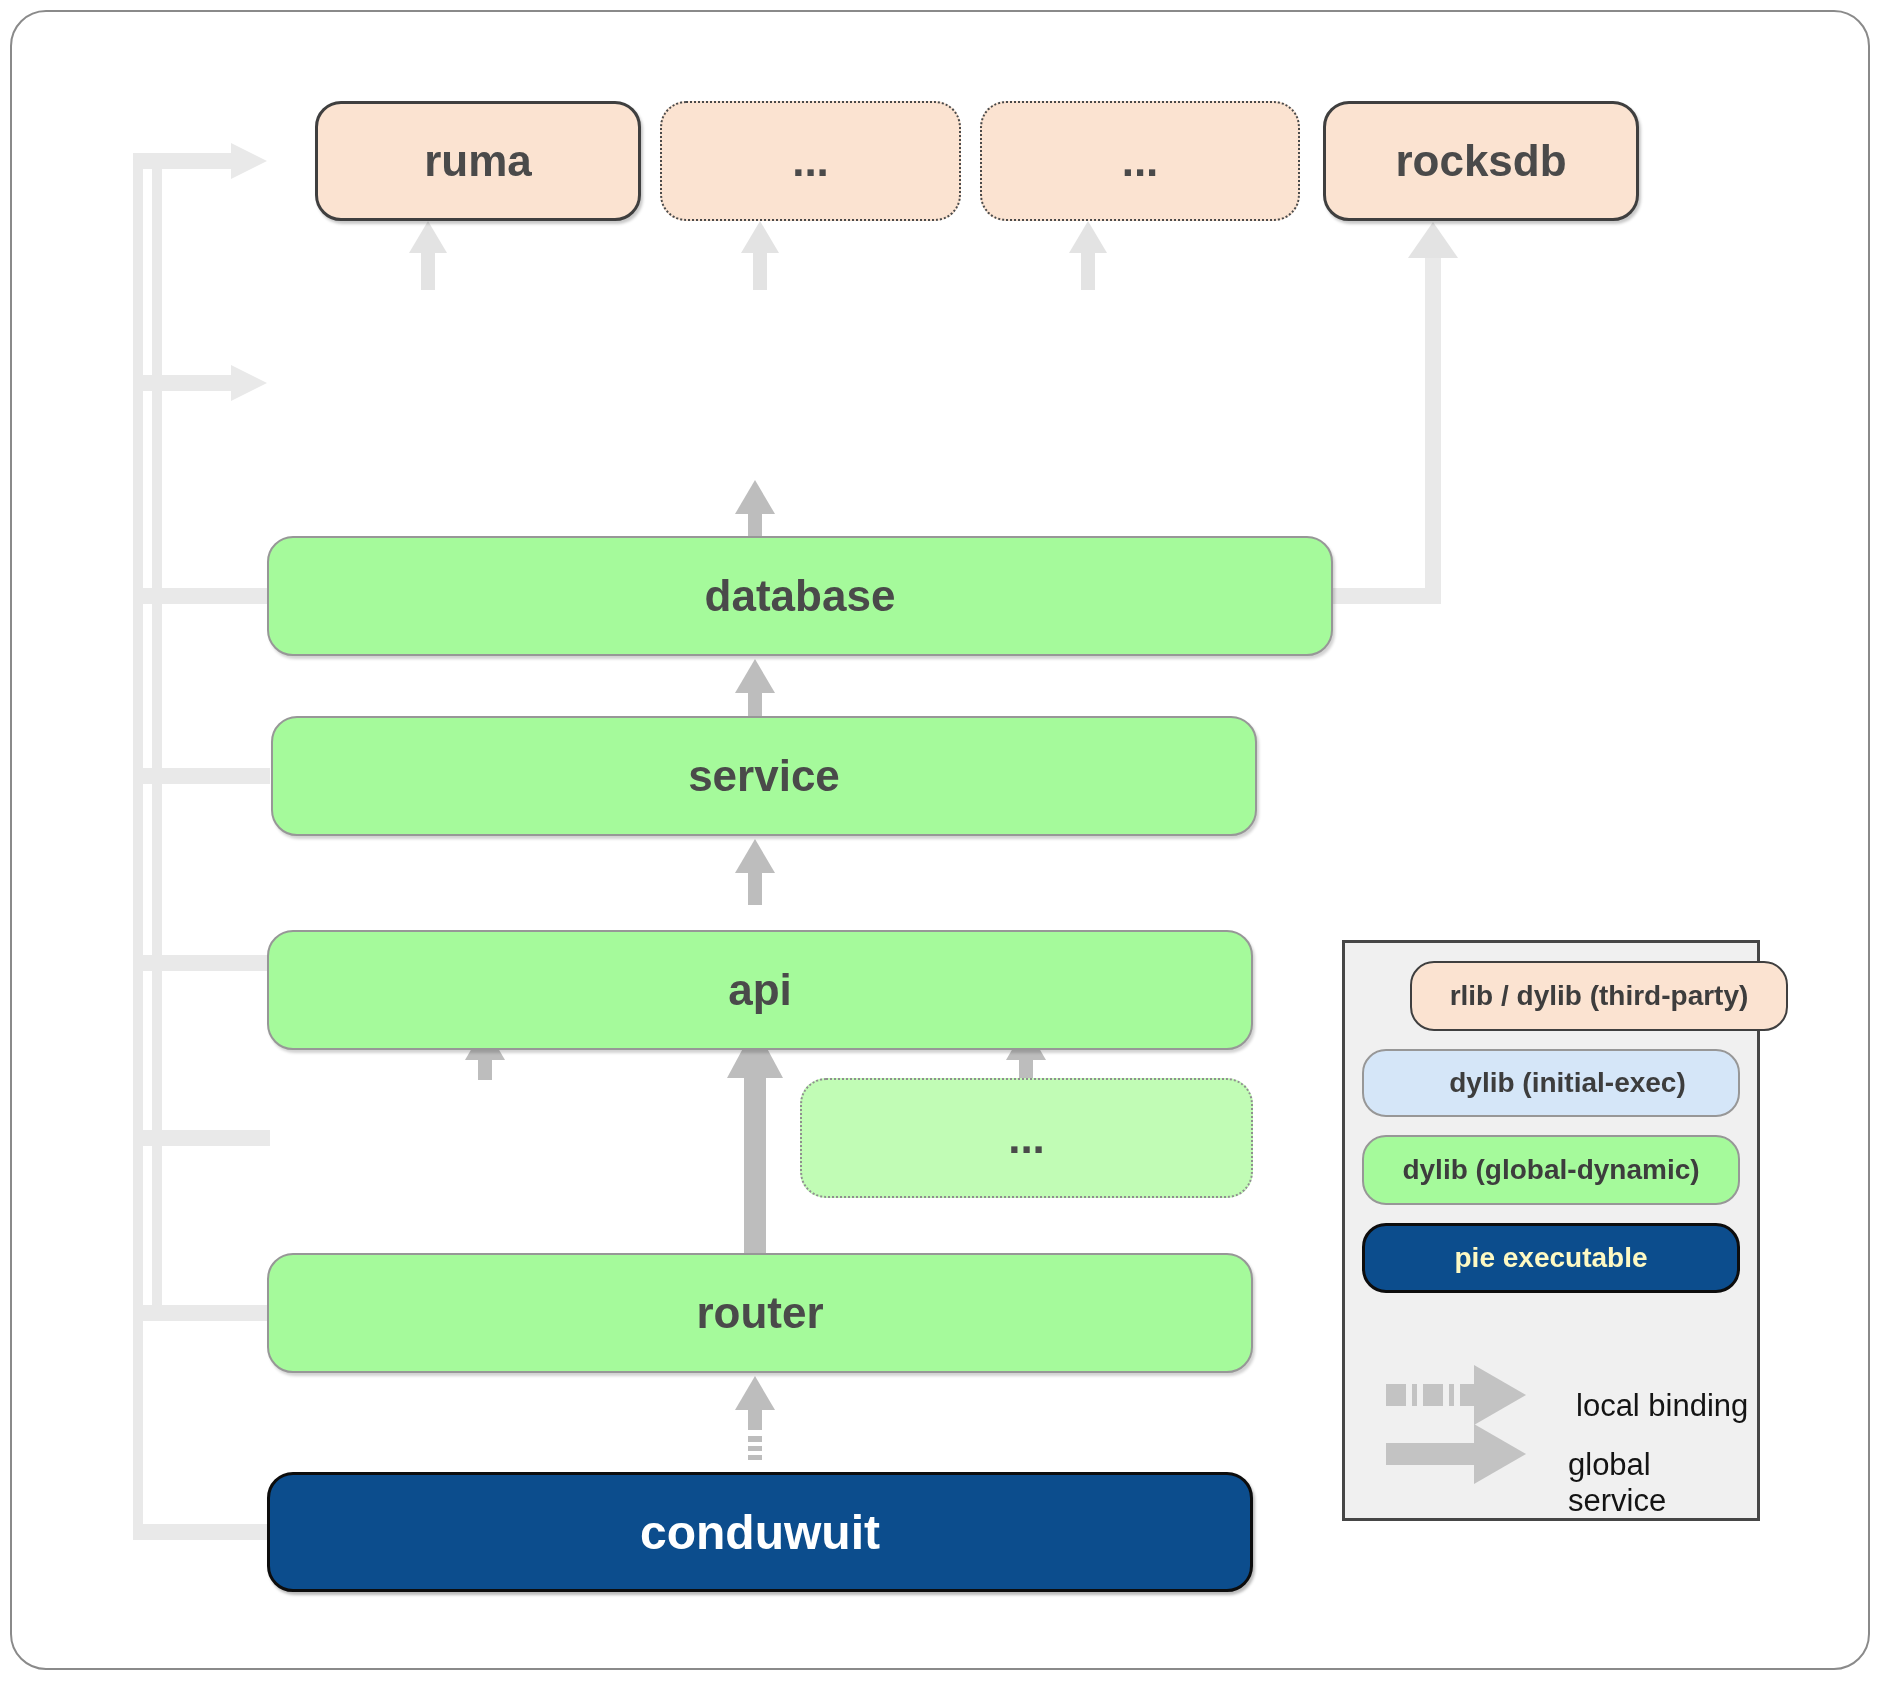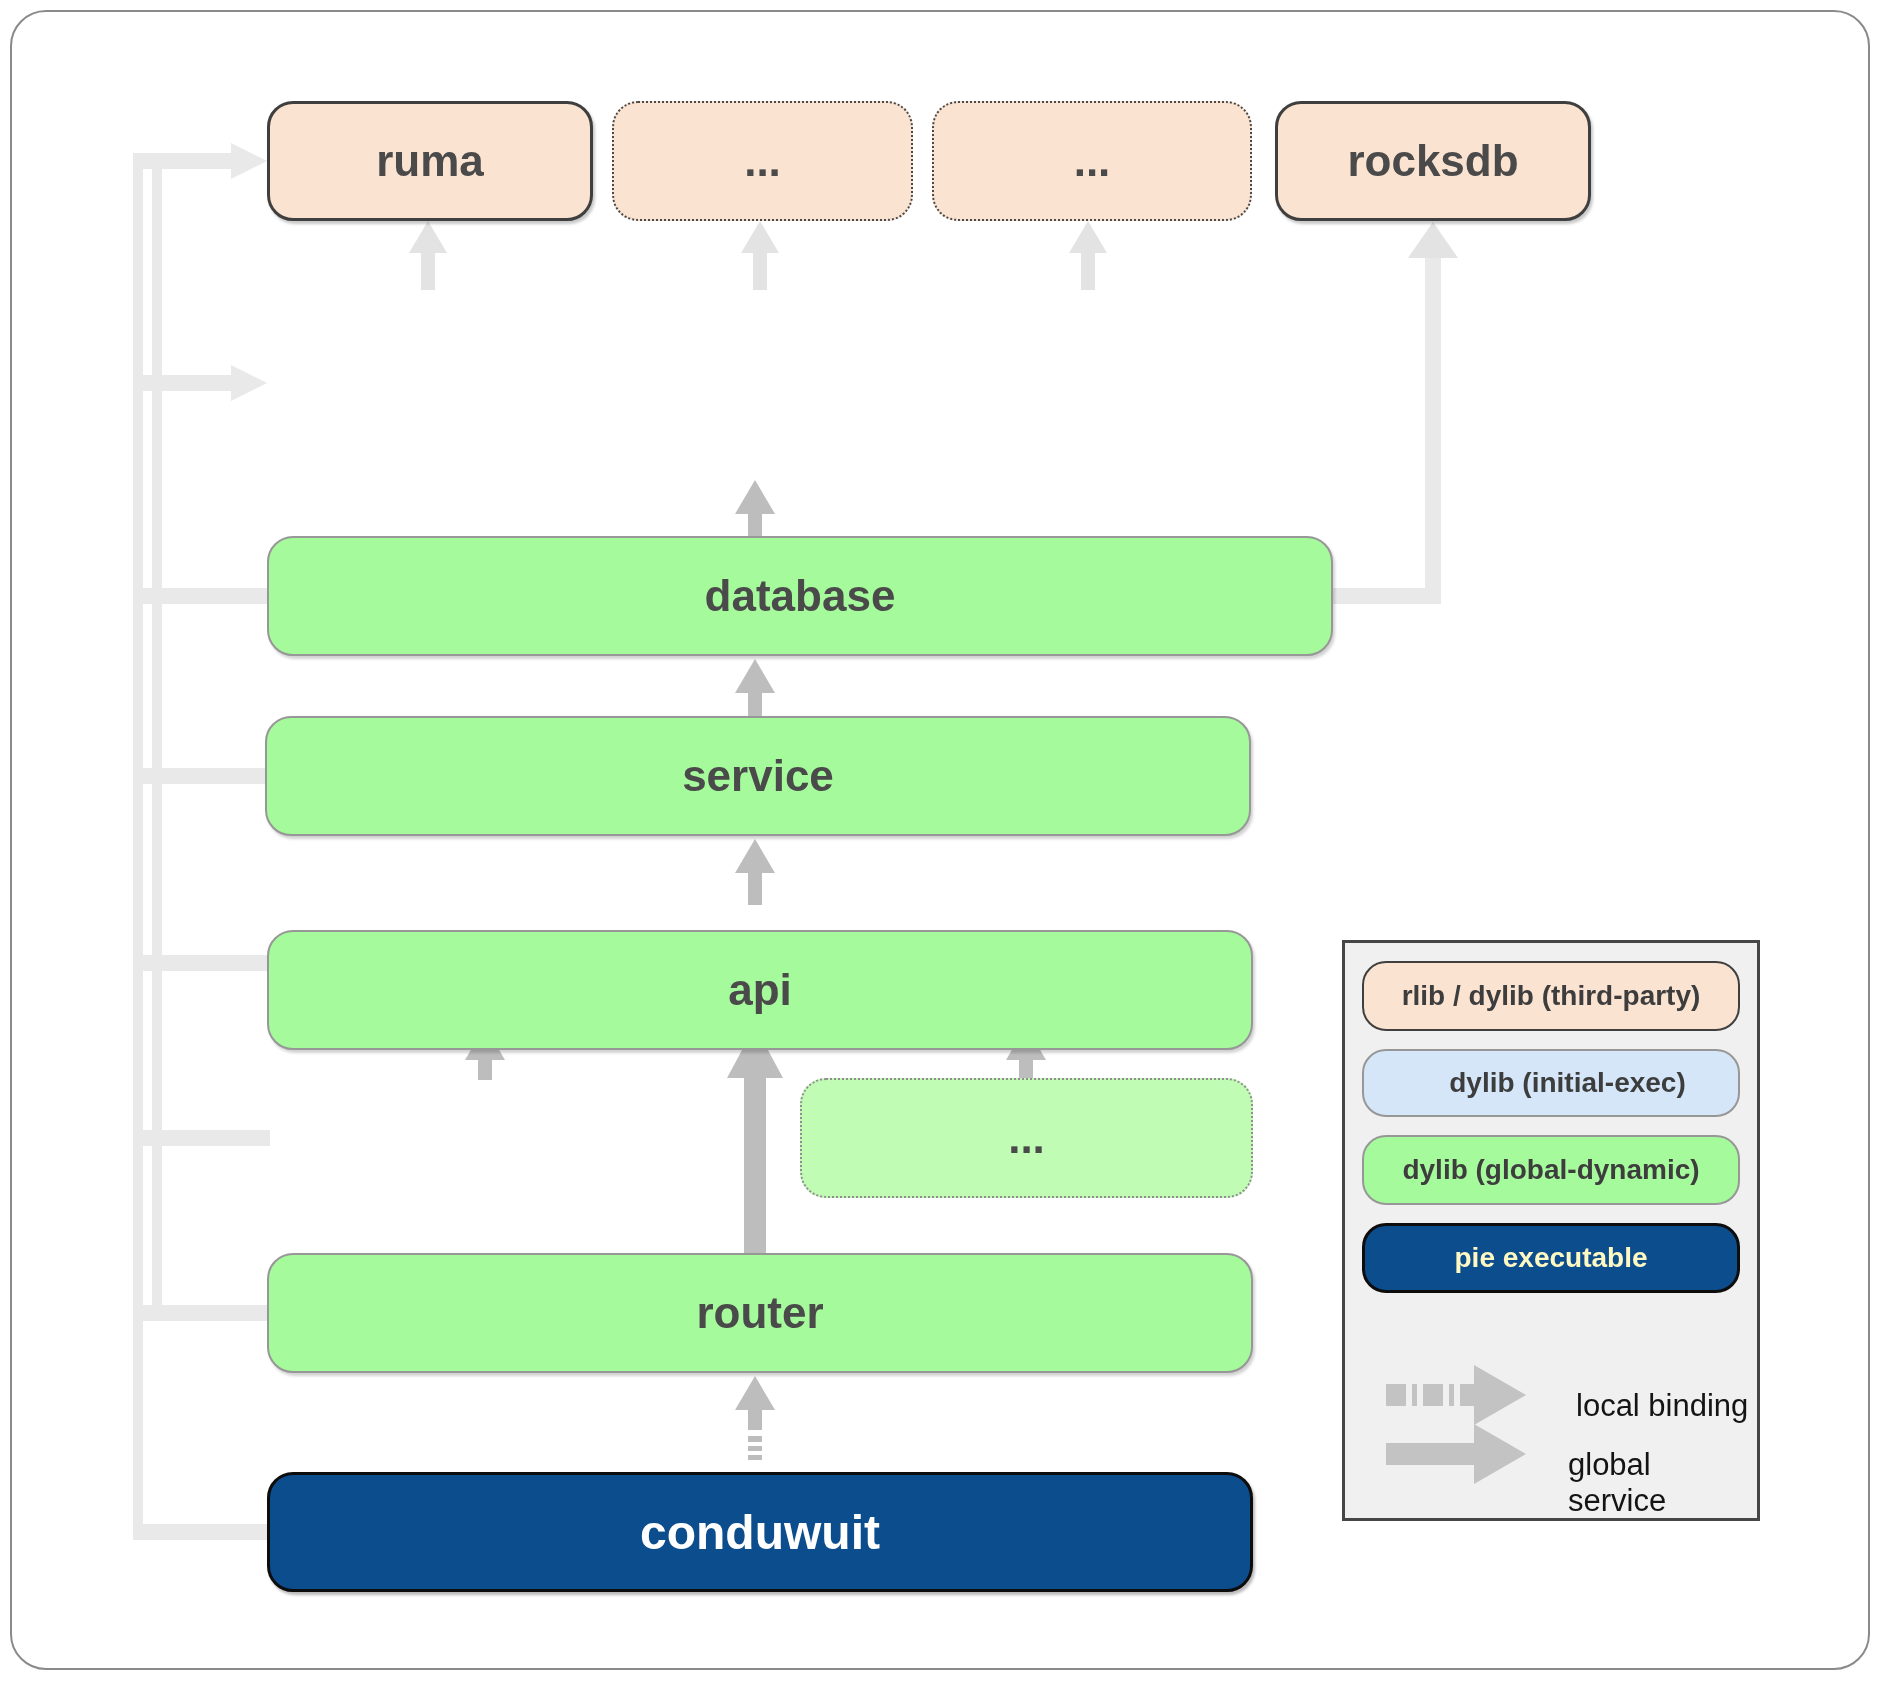--- a/index.html
+++ b/index.html
@@ -3,21 +3,21 @@
 <meta charset="utf-8">
 <style>
   html,body { margin:0; padding:0; background:#ffffff; }
   body { font-family:"Liberation Sans", sans-serif; }
   #canvas { position:relative; width:1883px; height:1683px; background:#ffffff; overflow:hidden; }
   #frame  { position:absolute; left:10px; top:10px; width:1860px; height:1660px;
             border:2px solid #8a8a8a; border-radius:36px; background:#ffffff; box-sizing:border-box; }
 
   .node { position:absolute; display:flex; align-items:center; justify-content:center;
           font-size:44px; font-weight:600; color:#4a4a4a; border-radius:26px; box-sizing:border-box; }
-  .peach       { background:#fbe3d1; }
+  .peach       { background:#fbe3d1;margin-left:48px; }
   .border-dark { border:3px solid #3f3f3f; box-shadow:2px 3px 3px rgba(0,0,0,.22); }
   .border-dot-dark { border:2px dotted #4a4a4a; }
   .blue        { background:#d5e6f8; border:2px solid #979797; box-shadow:2px 3px 3px rgba(0,0,0,.18); }
   .green       { background:#a5fa9b; border:2px solid #979797; box-shadow:2px 3px 3px rgba(0,0,0,.18); }
   .green-light { background:#c1fcb5; border:2px dotted #8f8f8f; }
   .navy        { background:#0c4d8d; border:3px solid #0d0d0d; color:#ffffff; font-size:48px;
                  box-shadow:2px 3px 3px rgba(0,0,0,.28); }
 
   
   .rail  { position:absolute; background:#e9e9e9; }           
@@ -100,21 +100,21 @@
   <div class="shaft" style="left:748px; top:1446px; width:14px; height:5px;"></div>
   <div class="shaft" style="left:748px; top:1455px; width:14px; height:5px;"></div>
 
   <div class="node peach border-dark" style="left:267px; top:101px; width:326px; height:120px;">ruma</div>
   <div class="node peach border-dot-dark" style="left:612px; top:101px; width:301px; height:120px;">...</div>
   <div class="node peach border-dot-dark" style="left:932px; top:101px; width:320px; height:120px;">...</div>
   <div class="node peach border-dark" style="left:1275px; top:101px; width:316px; height:120px;">rocksdb</div>
 
 
   <div class="node green" style="left:267px; top:536px; width:1066px; height:120px;">database</div>
-  <div class="node green" style="left:265px; top:716px; width:986px; height:120px;">service</div>
+  <div class="node green" style="left:271px; top:716px; width:986px; height:120px;">service</div>
   <div class="node green" style="left:267px; top:917px; width:986px; height:120px;margin-top:13px;">api</div>
 
   <div class="node green-light" style="left:800px; top:1078px; width:453px; height:120px;">...</div>
 
   <div class="node green" style="left:267px; top:1253px; width:986px; height:120px;">router</div>
 
   <div class="node navy" style="left:267px; top:1472px; width:986px; height:120px;">conduwuit</div>
 
   <div id="legend">
     <div class="lg-swatch peach" style="top:18px; height:70px; border:2px solid #3f3f3f;">rlib / dylib (third-party)</div>

